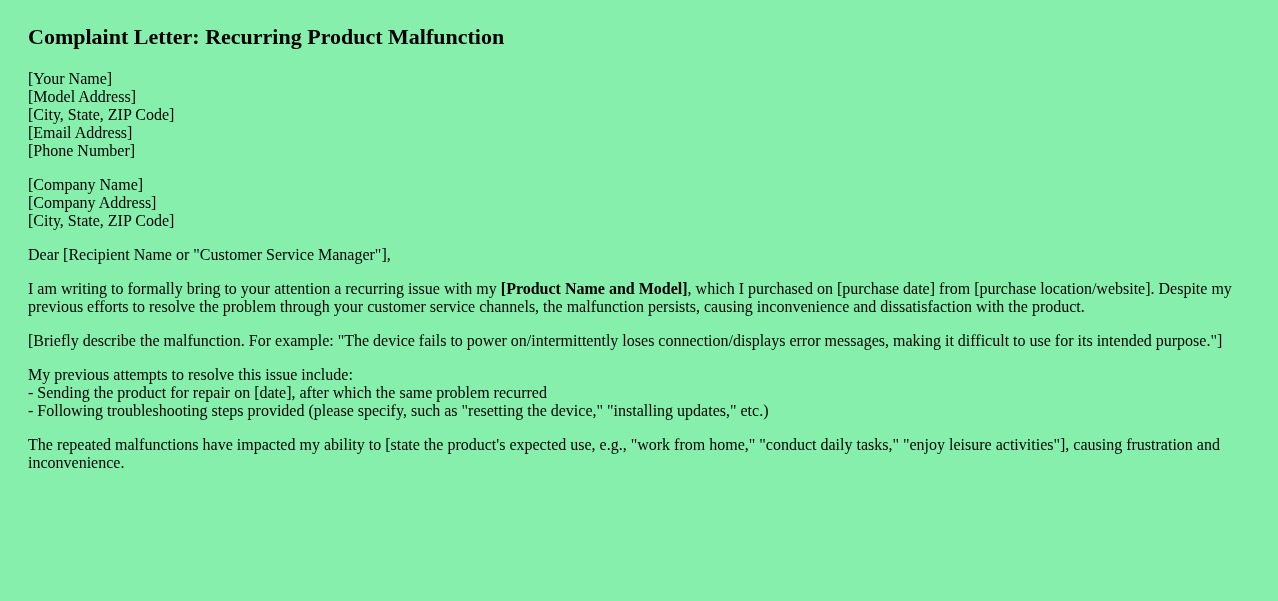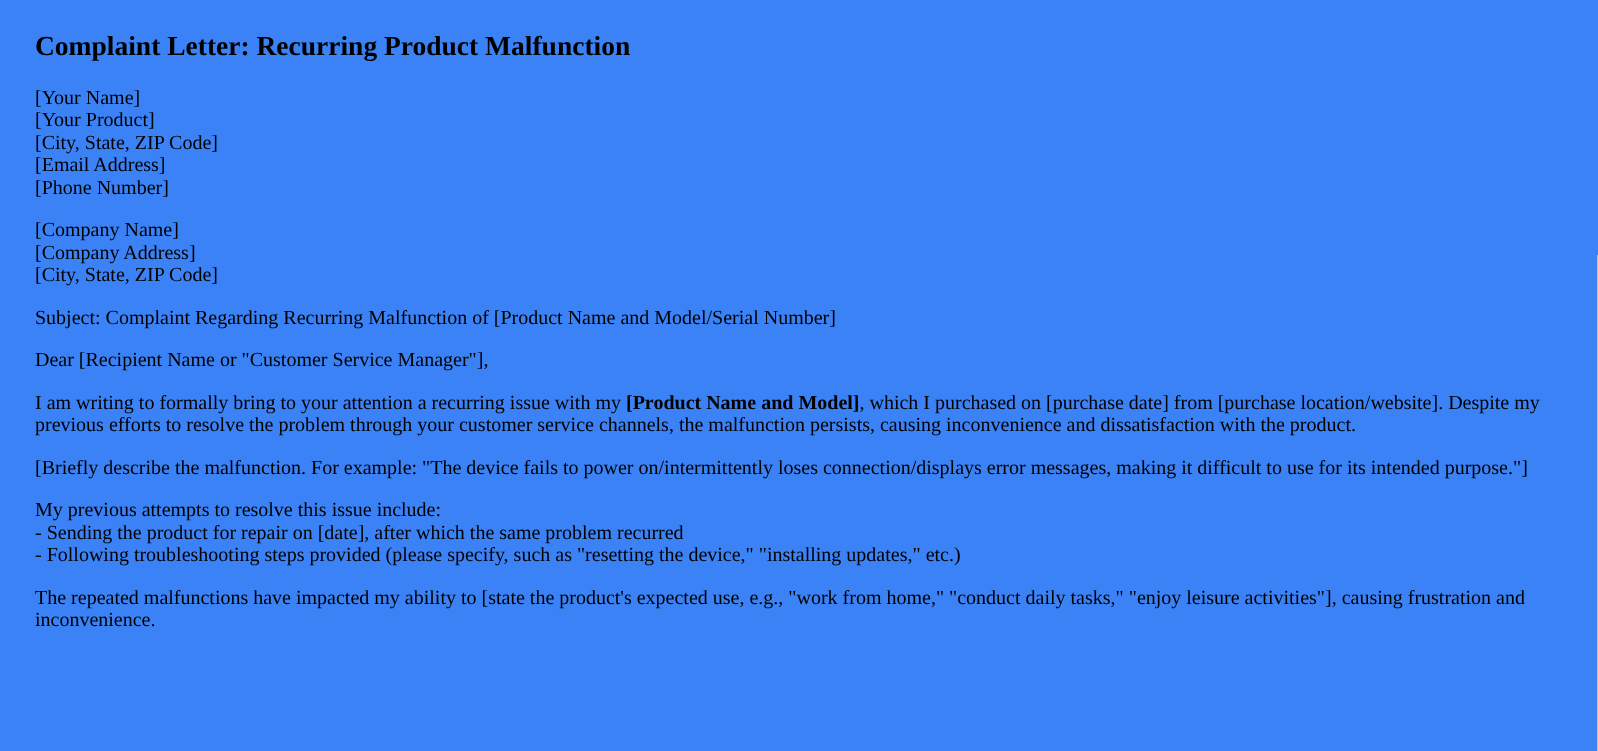--- a/index.html
+++ b/index.html
@@ -6,21 +6,21 @@
     margin: 0;
     padding: 0;
     background: #ffffff;
   }
   .page {
     position: relative;
     width: 1278px;
     height: 601px;
     box-sizing: border-box;
     padding: 24px 28px 0 28px;
-    background: #3b82f6;
+    background: #86efac;
     color: #000000;
     font-family: "Liberation Serif", "DejaVu Serif", serif;
     font-size: 16px;
     line-height: 18px;
     overflow: hidden;
   }
   .title {
     font-size: 22px;
     line-height: 26px;
     font-weight: bold;
@@ -40,33 +40,32 @@
 </style>
 </head>
 <body>
 
 <div class="page">
 
   <h1 class="title">Complaint Letter: Recurring Product Malfunction</h1>
 
   <p class="block">
     <span class="line">[Your Name]</span>
-    <span class="line">[Your Product]</span>
+    <span class="line">[Model Address]</span>
     <span class="line">[City, State, ZIP Code]</span>
     <span class="line">[Email Address]</span>
     <span class="line">[Phone Number]</span>
   </p>
 
   <p class="block">
     <span class="line">[Company Name]</span>
     <span class="line">[Company Address]</span>
     <span class="line">[City, State, ZIP Code]</span>
   </p>
 
-  <p class="block">Subject: Complaint Regarding Recurring Malfunction of [Product Name and Model/Serial Number]</p>
 
   <p class="block">Dear [Recipient Name or "Customer Service Manager"],</p>
 
   <p class="block"><span>I am writing to formally bring to your attention a recurring issue with my </span><b>[Product Name and Model]</b><span>, which I purchased on [purchase date] from [purchase location/website]. Despite my previous efforts to resolve the problem through your customer service channels, the malfunction persists, causing inconvenience and dissatisfaction with the product.</span></p>
 
   <p class="block">
     <span class="line">[Briefly describe the malfunction. For example: "The device fails to power on/intermittently loses connection/displays error messages, making it difficult to use for its intended purpose."]</span>
   </p>
 
   <p class="block">

